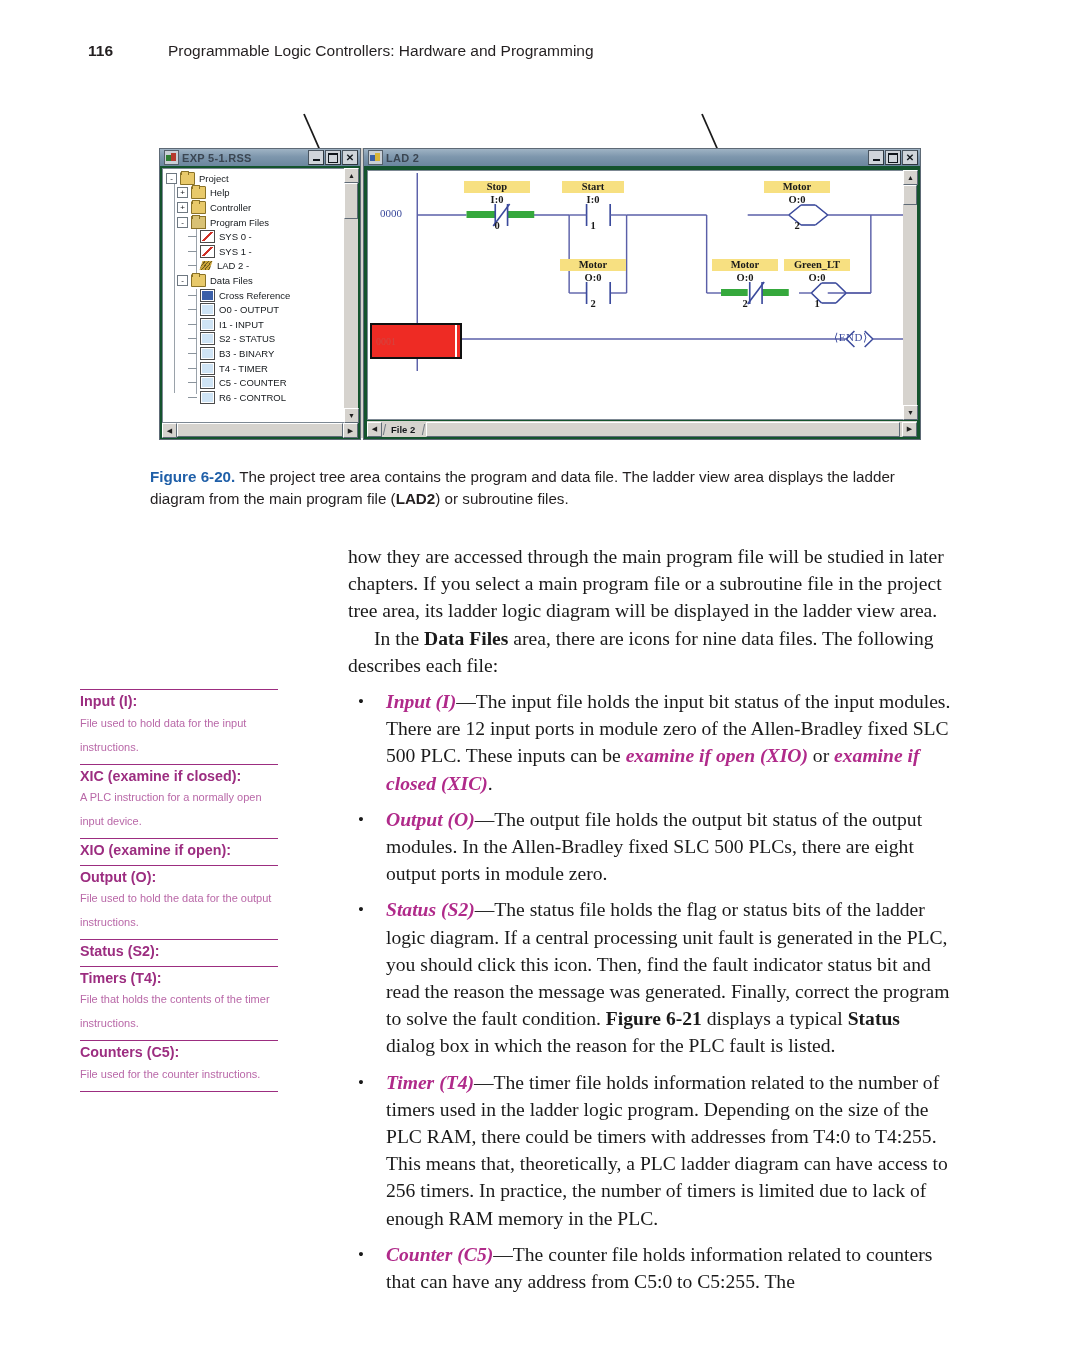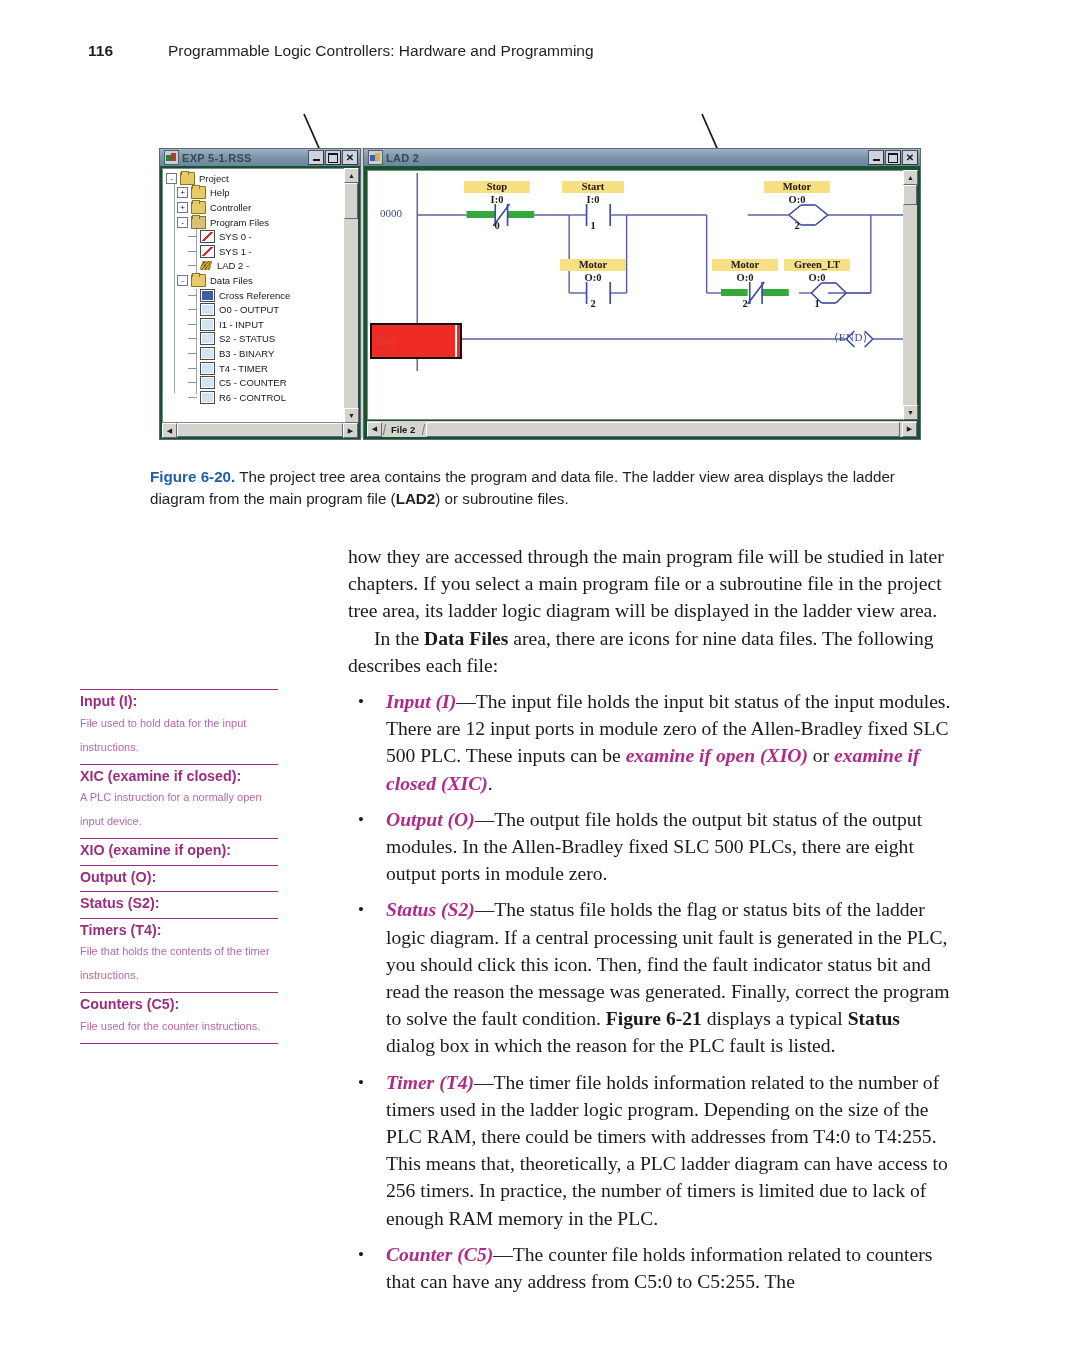--- a/index.html
+++ b/index.html
@@ -484,20 +484,21 @@
       </div>
       <div class="gentry">
         <div class="gterm">XIC (examine if closed):</div>
         <div class="gdef">A PLC instruction for a normally open input device.</div>
       </div>
       <div class="gentry">
         <div class="gterm">XIO (examine if open):</div>
       </div>
       <div class="gentry">
         <div class="gterm">Output (O):</div>
+        <div class="gdef">File used to hold the data for the output instructions.</div>
       </div>
       <div class="gentry">
         <div class="gterm">Status (S2):</div>
       </div>
       <div class="gentry">
         <div class="gterm">Timers (T4):</div>
         <div class="gdef">File that holds the contents of the timer instructions.</div>
       </div>
       <div class="gentry">
         <div class="gterm">Counters (C5):</div>

